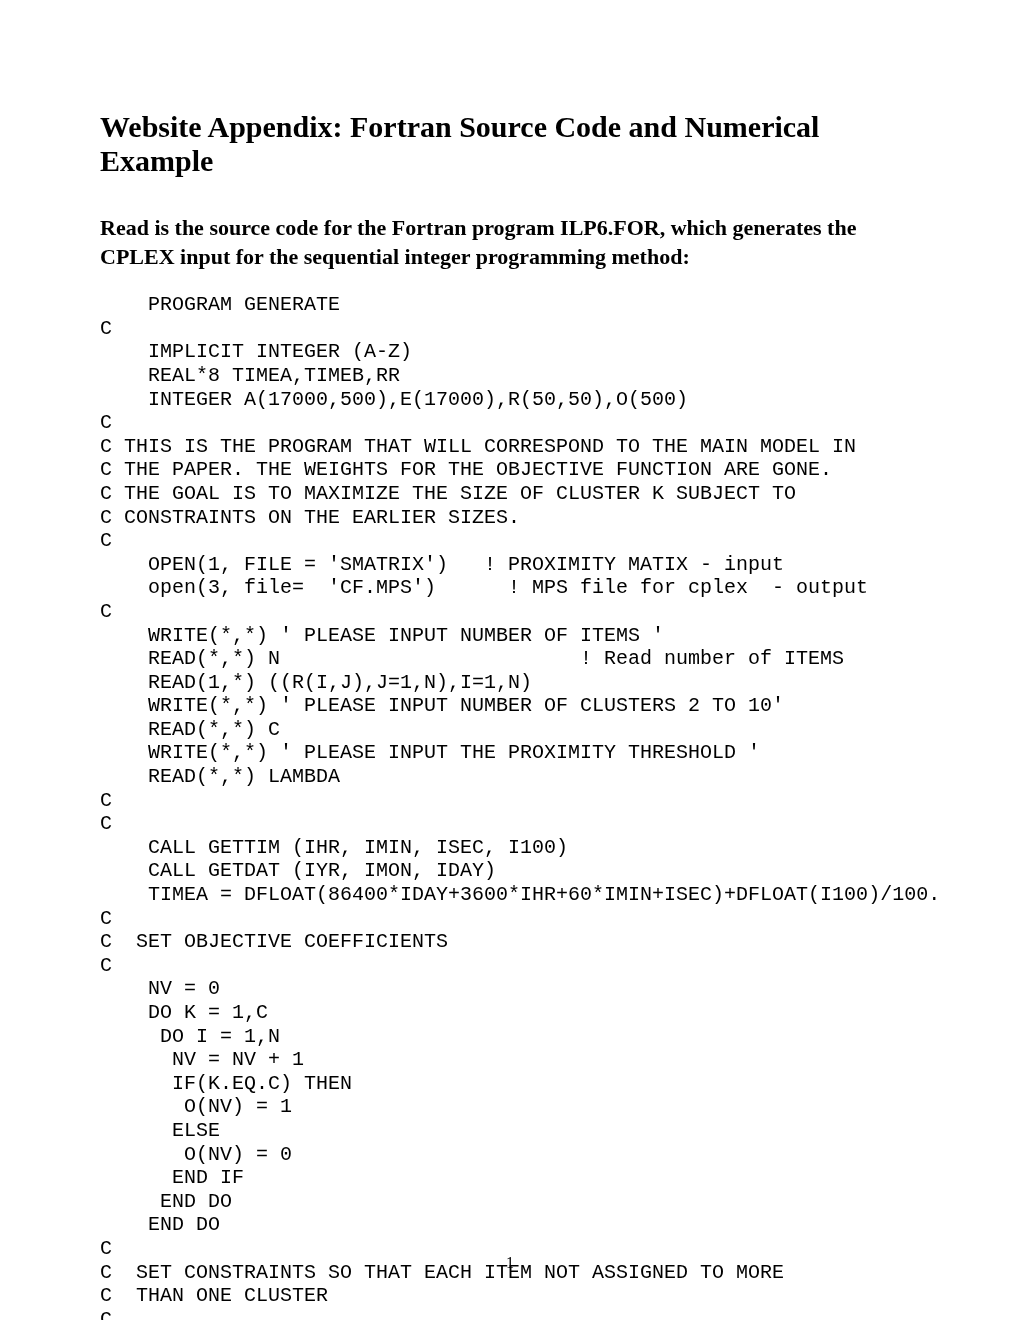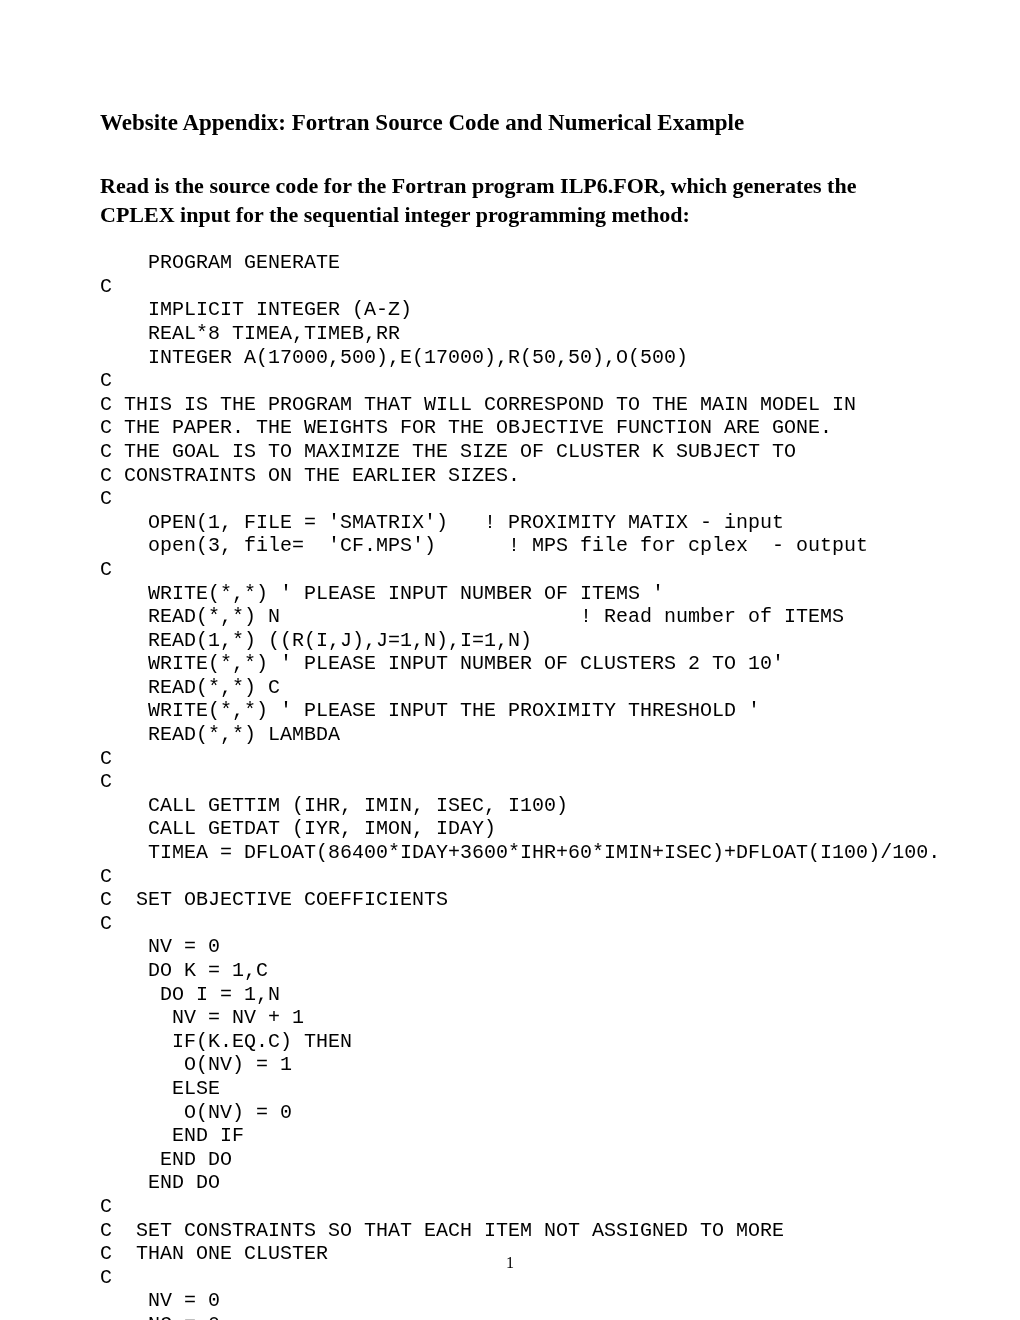--- a/index.html
+++ b/index.html
@@ -10,21 +10,21 @@
     body {
       background: #ffffff;
       width: 1020px;
       height: 1320px;
       padding: 110px 100px 40px 100px;
       font-family: "Times New Roman", Times, serif;
       color: #000000;
       position: relative;
     }
     .title {
-      font-size: 23px;
+      font-size: 30px;
       font-weight: bold;
       margin-bottom: 36px;
     }
     .subtitle {
       font-size: 22px;
       font-weight: bold;
       margin-bottom: 22px;
       line-height: 1.3;
     }
     .code {

